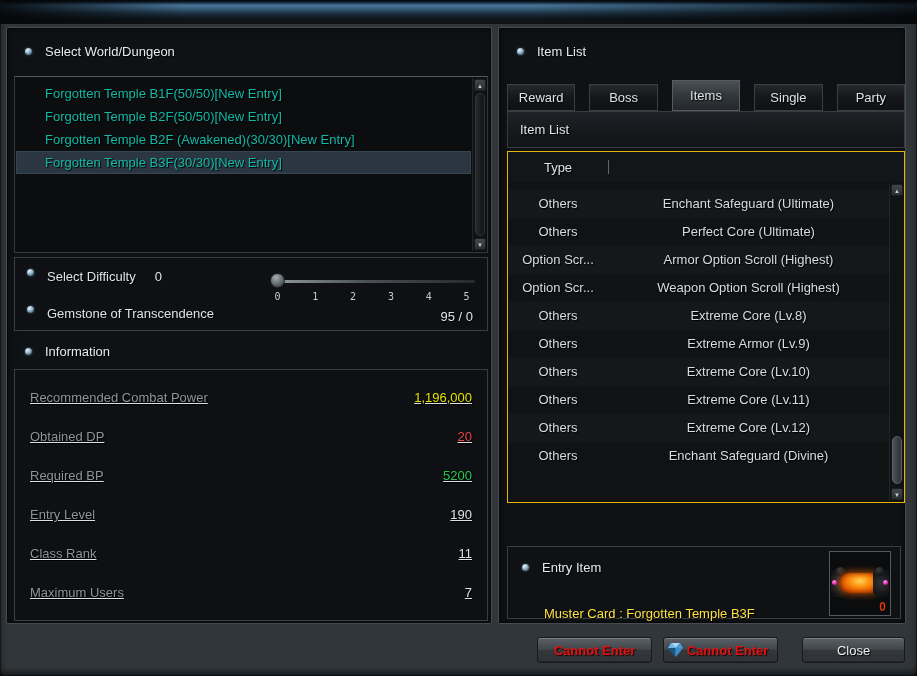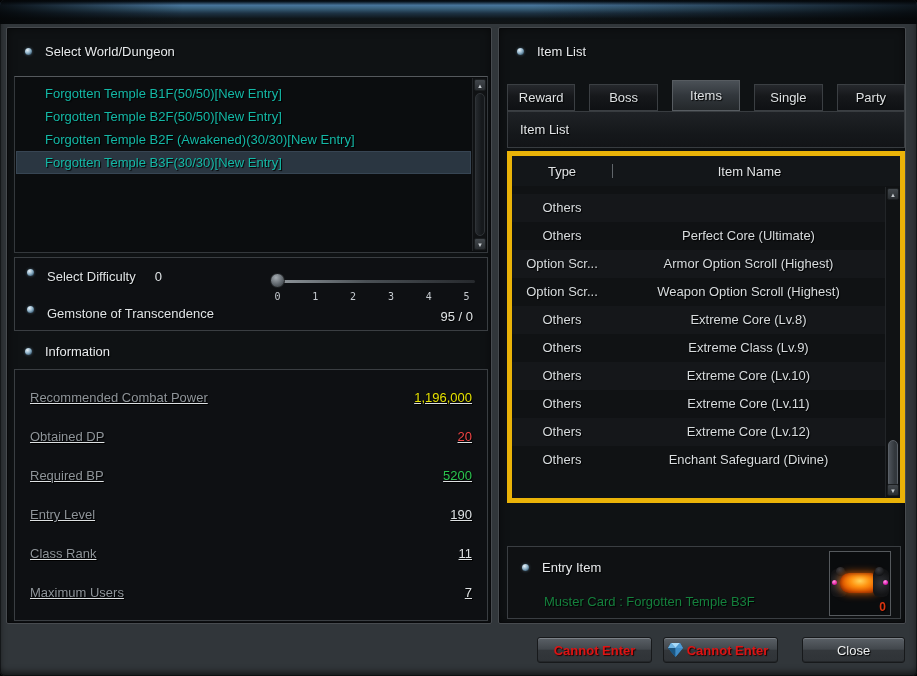--- a/index.html
+++ b/index.html
@@ -75,38 +75,38 @@
   .tab { flex: 1; height: 27px; line-height: 26px; text-align: center; color: #dde0e2; text-shadow: 1px 1px 1px #000;
          background: linear-gradient(#26292d, #16181b 45%, #0f1114); border: 1px solid #3b3f43; cursor: pointer; }
   .tab.active { height: 31px; line-height: 30px; background: linear-gradient(#4a5056, #32373c 50%, #24282b);
                 border-color: #575c61; position: relative; z-index: 2; }
 
   .subhead { position: absolute; left: 8px; top: 83px; width: 398px; height: 37px;
              background: linear-gradient(#1f2226, #15181b 60%, #121417); border: 1px solid #383c40;
              line-height: 35px; padding-left: 12px; color: #e2e5e7; text-shadow: 1px 1px 1px #000; }
 
   .table { position: absolute; left: 8px; top: 123px; width: 398px; height: 352px; background: #101214;
-           border: 5px solid #eab308; }
+           border: 1px solid #eab308; }
   .thead { display: flex; align-items: center; height: 30px; color: #dfe2e4; text-shadow: 1px 1px 1px #000;
            background: #131619; }
   .th-type { width: 100px; text-align: center; }
   .th-sep { width: 1px; height: 14px; background: #60656a; }
   .th-name { flex: 1; text-align: center; padding-right: 14px; }
   .tbody { position: absolute; left: 0; right: 15px; top: 30px; bottom: 0; padding-top: 8px; overflow: hidden; }
   .trow { display: flex; height: 28px; line-height: 28px; color: #d8dcde; text-shadow: 1px 1px 1px #000;
           cursor: default; }
   .trow:nth-child(odd) { background: #15171a; }
   .td-type { width: 100px; text-align: center; }
   .td-name { flex: 1; text-align: center; }
   .table .scrollbar { top: 31px; }
 
   .entrybox { position: absolute; left: 8px; top: 518px; width: 394px; height: 73px; background: #0f1113;
               border: 1px solid #3a3e42; }
   .entry-head { left: 14px; top: 13px; }
-  .entry-name { position: absolute; left: 36px; top: 47px; color: #15803d; text-shadow: 1px 1px 1px #000; }
+  .entry-name { position: absolute; left: 36px; top: 59px; color: #fde047; text-shadow: 1px 1px 1px #000; }
 
   .slot { position: absolute; right: 9px; top: 4px; width: 62px; height: 65px; background: #0a0c0e;
           border: 1px solid #55595d; }
   .muster-card { position: absolute; left: 3px; top: 17px; width: 54px; height: 28px; }
   .pill { position: absolute; left: 7px; top: 4px; width: 40px; height: 20px; border-radius: 9px;
           background: radial-gradient(ellipse at 50% 40%, #ffd35a 0%, #ff9512 32%, #e65f00 62%, #8f2e00 96%);
           box-shadow: 0 0 9px rgba(255,110,0,.85), inset 0 0 5px rgba(110,25,0,.85); }
   .cap { position: absolute; top: 0; width: 16px; height: 28px; border-radius: 6px;
          background: radial-gradient(circle at 50% 50%, #303136, #131416 72%); }
   .cap::before { content: ''; position: absolute; top: -2px; width: 9px; height: 9px; border-radius: 50%;
@@ -246,26 +246,26 @@
 
         <div class="tab">Party</div>
       </div>
 
     <div class="subhead">Item List</div>
 
     <div class="table">
       <div class="thead">
         <span class="th-type">Type</span>
         <span class="th-sep"></span>
-        <span class="th-name">Item Name</span>
       </div>
       <div class="tbody">
 
           <div class="trow">
             <span class="td-type">Others</span>
+            <span class="td-name">Enchant Safeguard (Ultimate)</span>
           </div>
 
           <div class="trow">
             <span class="td-type">Others</span>
             <span class="td-name">Perfect Core (Ultimate)</span>
           </div>
 
           <div class="trow">
             <span class="td-type">Option Scr...</span>
             <span class="td-name">Armor Option Scroll (Highest)</span>
@@ -276,21 +276,21 @@
             <span class="td-name">Weapon Option Scroll (Highest)</span>
           </div>
 
           <div class="trow">
             <span class="td-type">Others</span>
             <span class="td-name">Extreme Core (Lv.8)</span>
           </div>
 
           <div class="trow">
             <span class="td-type">Others</span>
-            <span class="td-name">Extreme Class (Lv.9)</span>
+            <span class="td-name">Extreme Armor (Lv.9)</span>
           </div>
 
           <div class="trow">
             <span class="td-type">Others</span>
             <span class="td-name">Extreme Core (Lv.10)</span>
           </div>
 
           <div class="trow">
             <span class="td-type">Others</span>
             <span class="td-name">Extreme Core (Lv.11)</span>

